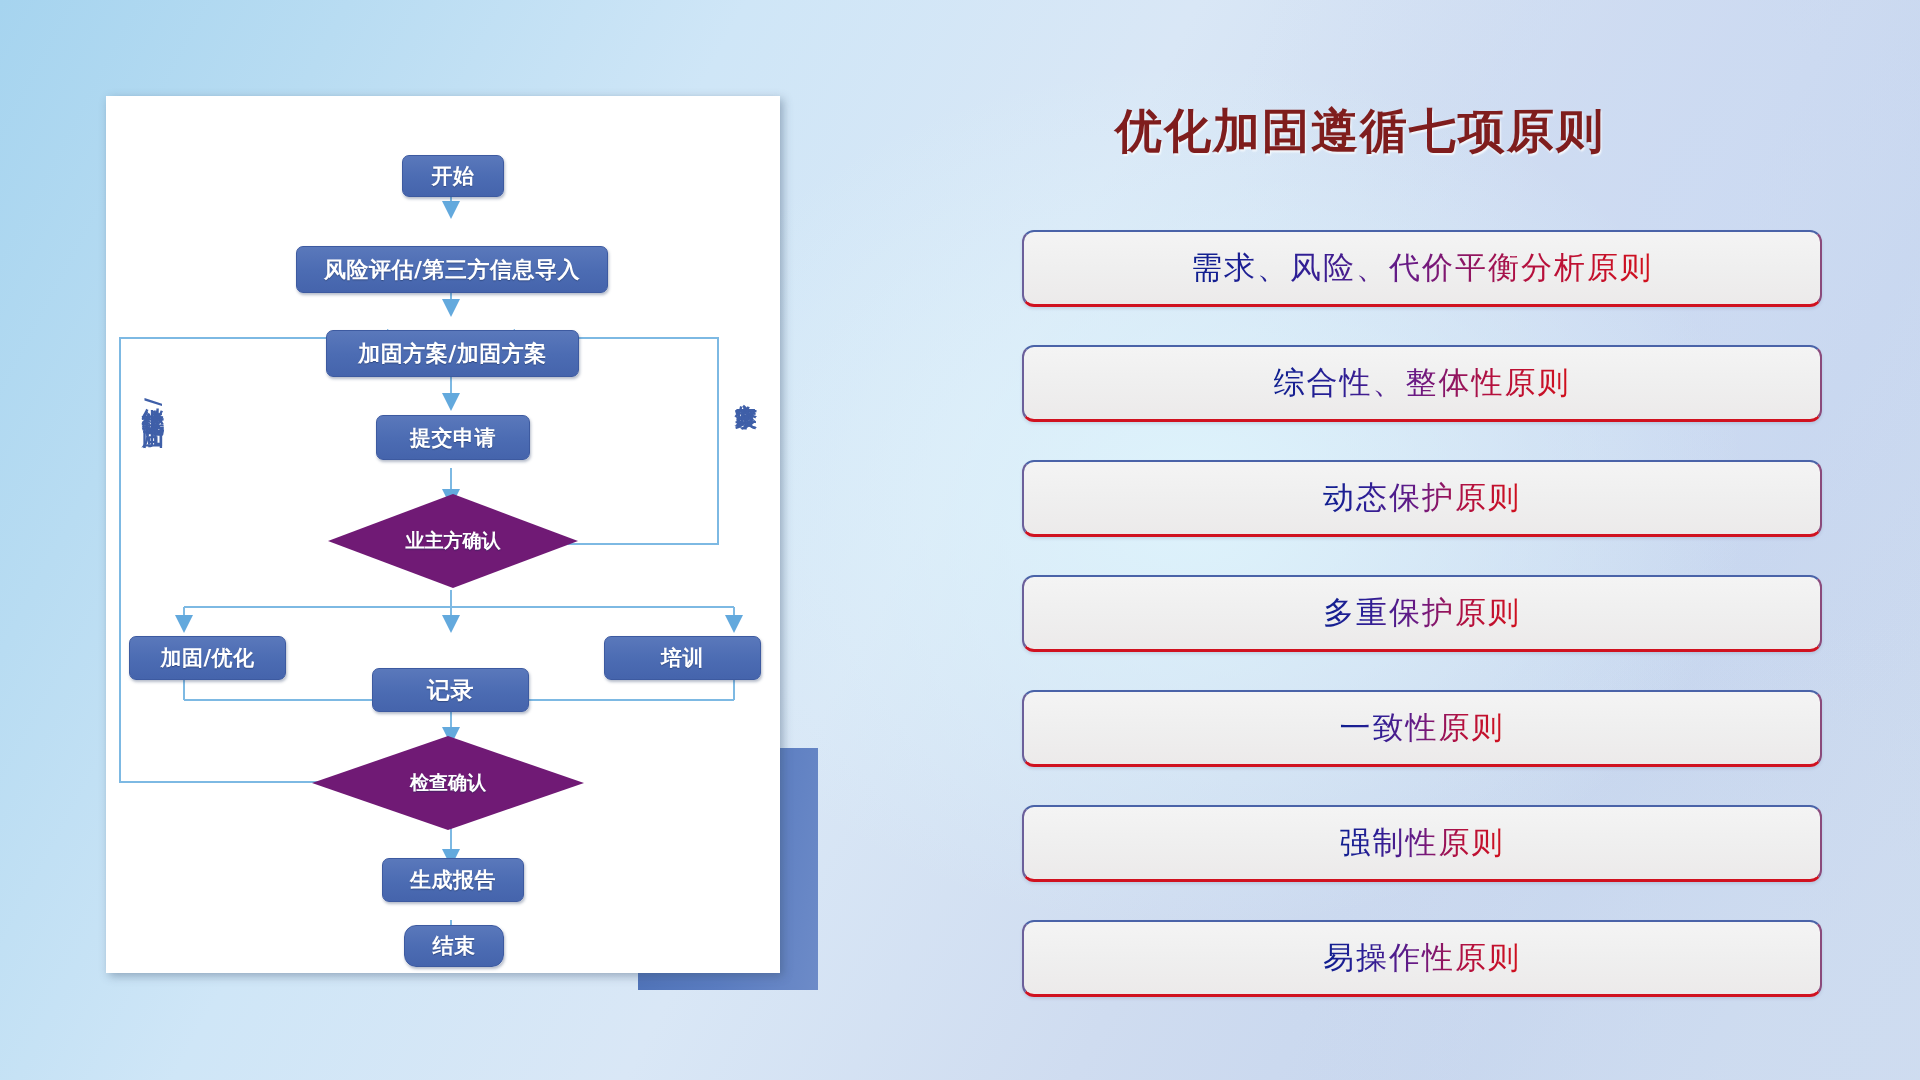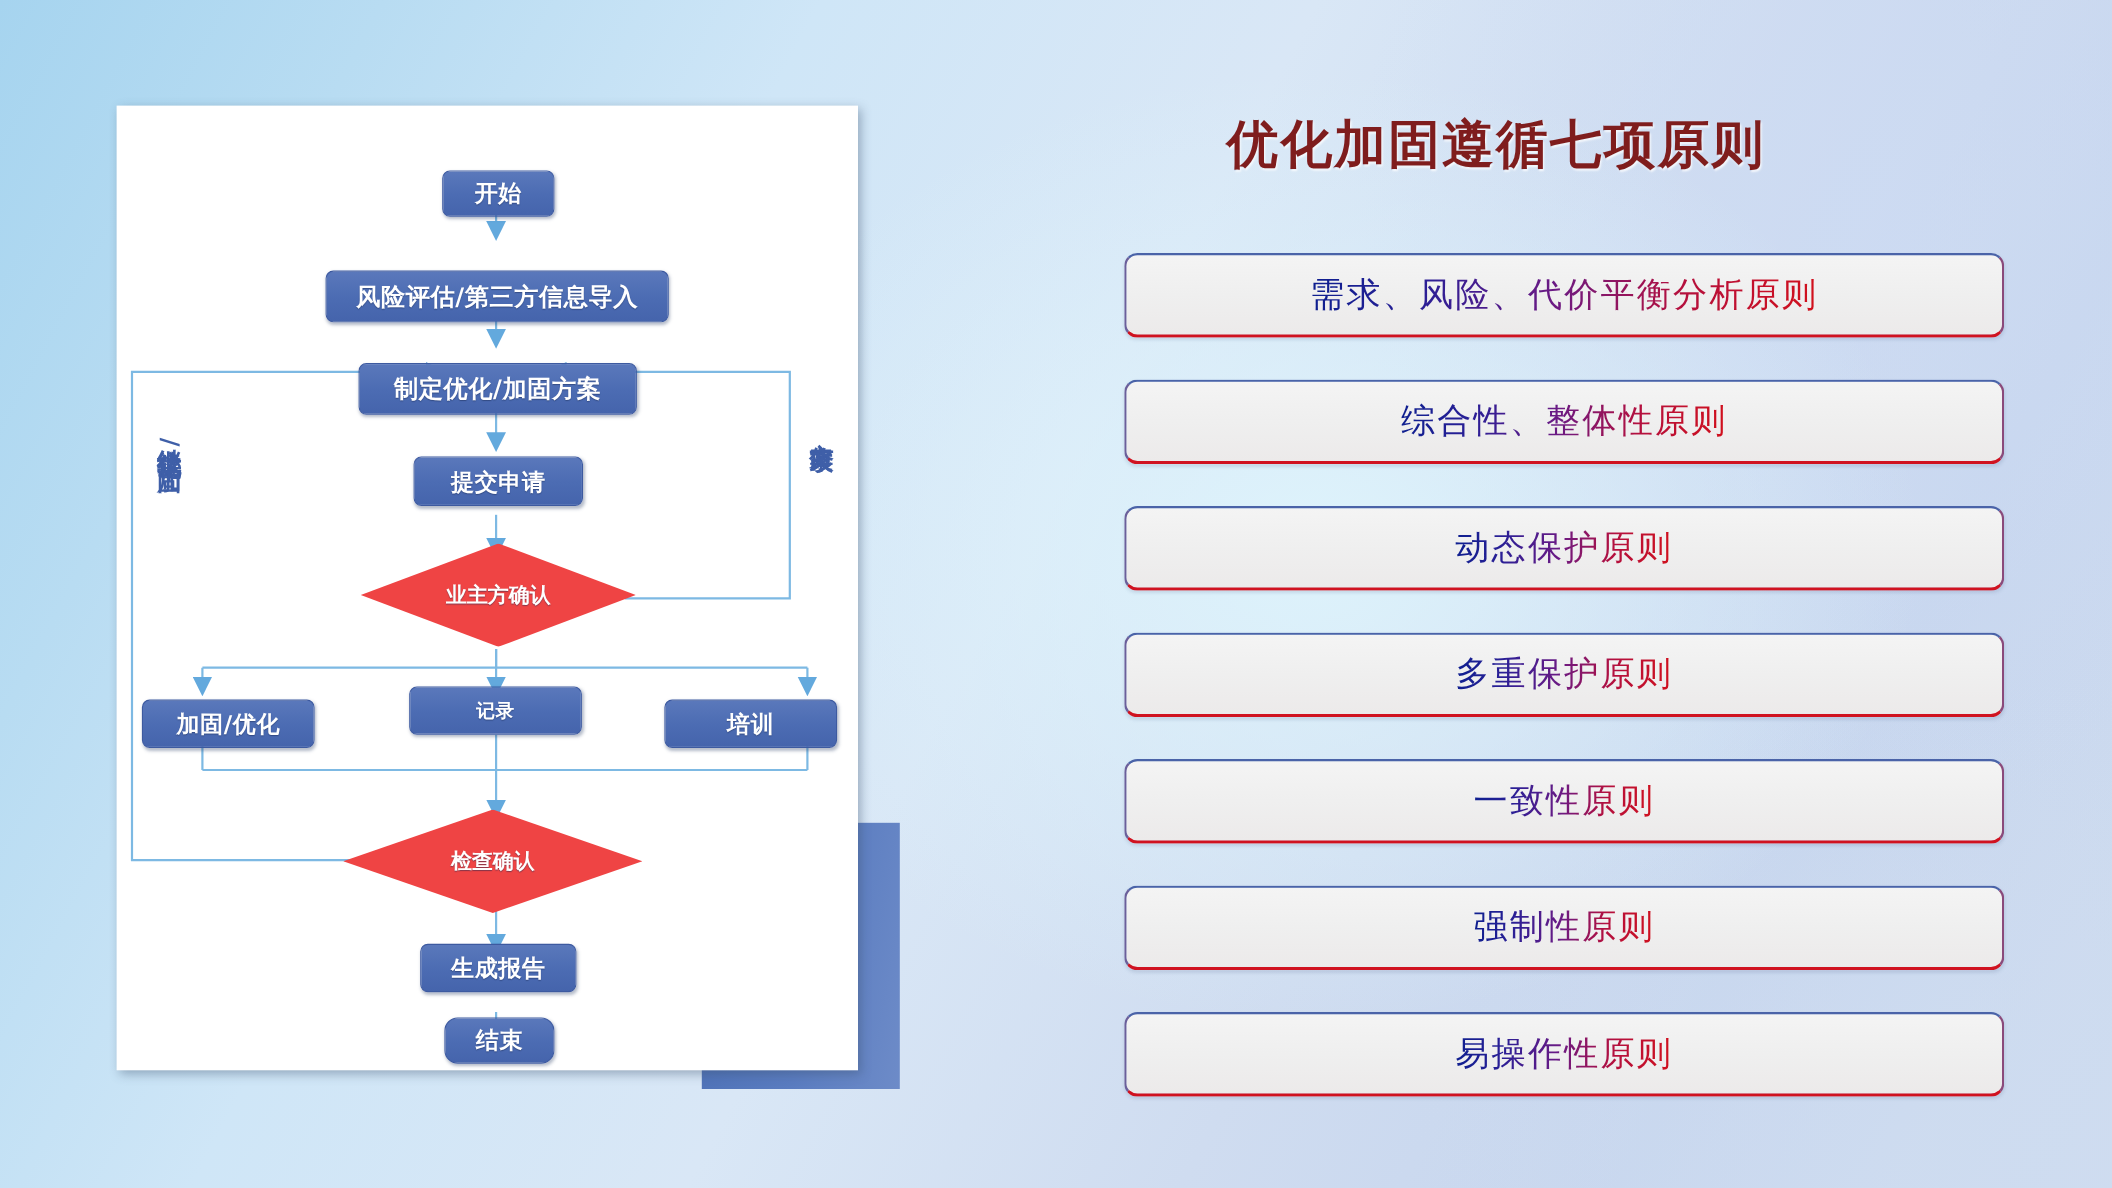--- a/index.html
+++ b/index.html
@@ -39,21 +39,21 @@
     letter-spacing:.5px;
     box-shadow:1px 2px 3px rgba(40,60,100,.35);
     text-shadow:0 1px 1px rgba(25,40,80,.45);
     white-space:nowrap;
   }
   .diamond{
     position:absolute;
     display:flex;align-items:center;justify-content:center;
     color:#ffffff;font-weight:bold;
     text-shadow:0 1px 1px rgba(25,40,80,.5);
-    background:#ef4444;
+    background:#701a75;
     clip-path:polygon(50% 0%,100% 50%,50% 100%,0% 50%);
     white-space:nowrap;
   }
   .vlabel{
     position:absolute;
     writing-mode:vertical-rl;
     color:#3f5fa8;font-weight:bold;
     letter-spacing:2px;
     line-height:1.0;
   }
@@ -138,36 +138,36 @@
 
   <div class="node" style="left:402px;top:155px;width:100px;height:40px;font-size:21px;">
     <span>开始</span>
   </div>
 
   <div class="node" style="left:296px;top:246px;width:310px;height:45px;font-size:22px;">
     <span>风险评估/第三方信息导入</span>
   </div>
 
   <div class="node" style="left:326px;top:330px;width:251px;height:45px;font-size:22px;">
-    <span>制定优化/加固方案</span>
+    <span>加固方案/加固方案</span>
   </div>
 
   <div class="node" style="left:376px;top:415px;width:152px;height:43px;font-size:21px;text-align:center;">
     <span>提交申请</span>
   </div>
 
   <div class="diamond" style="left:328px;top:494px;width:250px;height:94px;font-size:19px;">
     <span>业主方确认</span>
   </div>
 
   <div class="node" style="left:129px;top:636px;width:155px;height:42px;font-size:21px;">
     <span>加固/优化</span>
   </div>
 
-  <div class="node" style="left:372px;top:624px;width:155px;height:42px;font-size:17px;justify-content:center;">
+  <div class="node" style="left:372px;top:668px;width:155px;height:42px;font-size:23px;justify-content:center;">
     <span>记录</span>
   </div>
 
   <div class="node" style="left:604px;top:636px;width:155px;height:42px;font-size:21px;">
     <span>培训</span>
   </div>
 
   <div class="diamond" style="left:312px;top:736px;width:272px;height:94px;font-size:19px;">
     <span>检查确认</span>
   </div>

